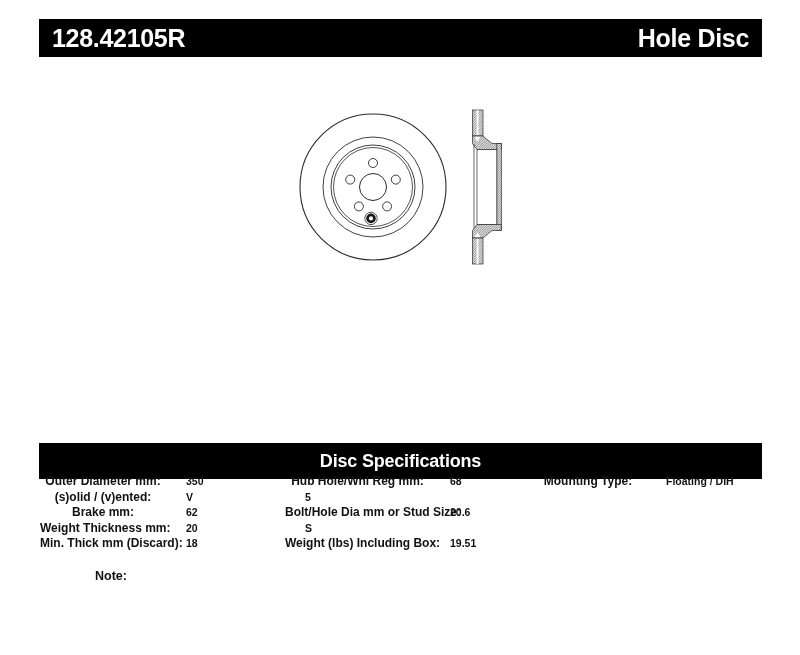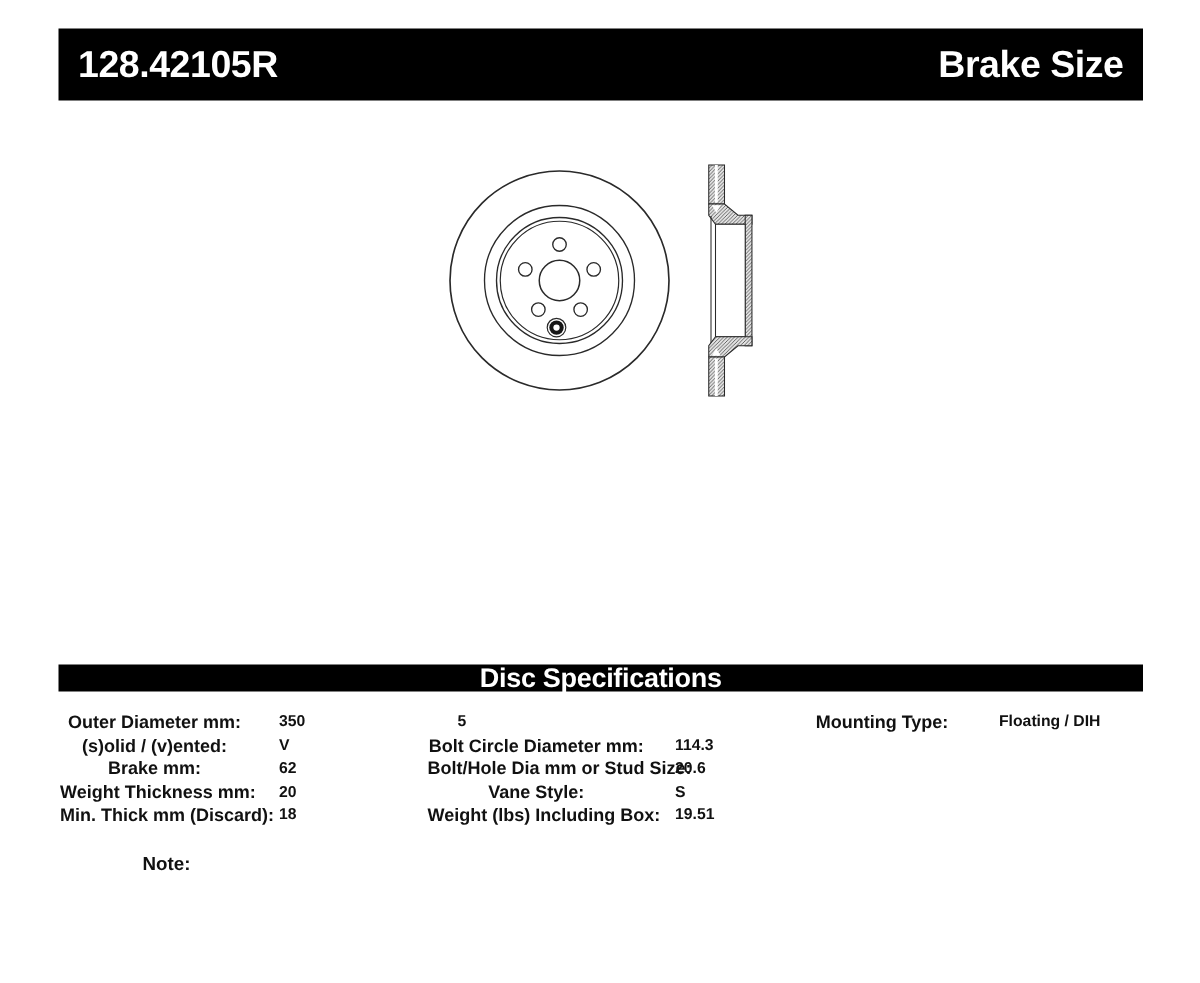--- a/index.html
+++ b/index.html
@@ -7,34 +7,34 @@
     width: 800px; height: 655px;
     background: #ffffff;
     position: relative;
     font-family: "Liberation Sans", sans-serif;
     color: #111;
     overflow: hidden;
   }
   .page { position: absolute; inset: 0; background: #fff; }
 
   .topbar {
-    position: absolute; left: 39px; top: 19px; width: 723px; height: 48px;
+    position: absolute; left: 39px; top: 19px; width: 723px; height: 38px;
     background: #000;
     display: flex; justify-content: space-between; align-items: center;
     padding: 0 13px; box-sizing: border-box;
   }
   .topbar .part-no, .topbar .product {
     color: #fff; font-weight: bold; font-size: 25px; letter-spacing: -0.3px;
     white-space: nowrap;
   }
 
   .drawing-svg { position: absolute; left: 295px; top: 105px; width: 215px; height: 160px; }
 
   .specbar {
-    position: absolute; left: 39px; top: 443px; width: 723px; height: 18px;
+    position: absolute; left: 39px; top: 443px; width: 723px; height: 36px;
     background: #000;
     display: flex; justify-content: center; align-items: center;
   }
   .specbar .title { color: #fff; font-weight: bold; font-size: 18px; letter-spacing: -0.2px; }
 
   .spec-col { position: absolute; top: 474px; }
   .spec-col.c1 { left: 40px; }
   .spec-col.c2 { left: 285px; }
   .spec-col.c3 { left: 530px; }
   .spec-row { display: flex; line-height: 15.6px; white-space: nowrap; }
@@ -49,21 +49,21 @@
     font-weight: bold; font-size: 12.5px;
   }
 </style>
 </head>
 <body>
 
 <div class="page">
 
   <div class="topbar">
     <span class="part-no">128.42105R</span>
-    <span class="product">Brake Size</span>
+    <span class="product">Hole Disc</span>
   </div>
 
   <svg class="drawing-svg" viewBox="0 0 215 160">
     <defs>
       <pattern id="hatch" patternUnits="userSpaceOnUse" width="2.4" height="2.4">
         <rect width="2.4" height="2.4" fill="#e3e3e3"></rect>
         <path d="M0,2.4 L2.4,0" stroke="#4a4a4a" stroke-width="0.55"></path>
         <path d="M-0.6,0.6 L0.6,-0.6" stroke="#4a4a4a" stroke-width="0.55"></path>
         <path d="M1.8,3.0 L3.0,1.8" stroke="#4a4a4a" stroke-width="0.55"></path>
       </pattern>
@@ -132,32 +132,31 @@
       <span class="spec-value">20</span>
     </div>
     <div class="spec-row">
       <span class="spec-label">Min. Thick mm (Discard):</span>
       <span class="spec-value">18</span>
     </div>
   </div>
 
   <div class="spec-col c2">
     <div class="spec-row">
-      <span class="spec-value">5</span>
+      <span class="spec-label">Hub Hole/Whl Reg mm:</span>
+      <span class="spec-value">68</span>
     </div>
     <div class="spec-row">
-      <span class="spec-label">Bolt Circle Diameter mm:</span>
-      <span class="spec-value">114.3</span>
+      <span class="spec-value">5</span>
     </div>
     <div class="spec-row">
       <span class="spec-label">Bolt/Hole Dia mm or Stud Size:</span>
       <span class="spec-value">20.6</span>
     </div>
     <div class="spec-row">
-      <span class="spec-label">Vane Style:</span>
       <span class="spec-value">S</span>
     </div>
     <div class="spec-row">
       <span class="spec-label">Weight (lbs) Including Box:</span>
       <span class="spec-value">19.51</span>
     </div>
   </div>
 
   <div class="spec-col c3">
     <div class="spec-row">

